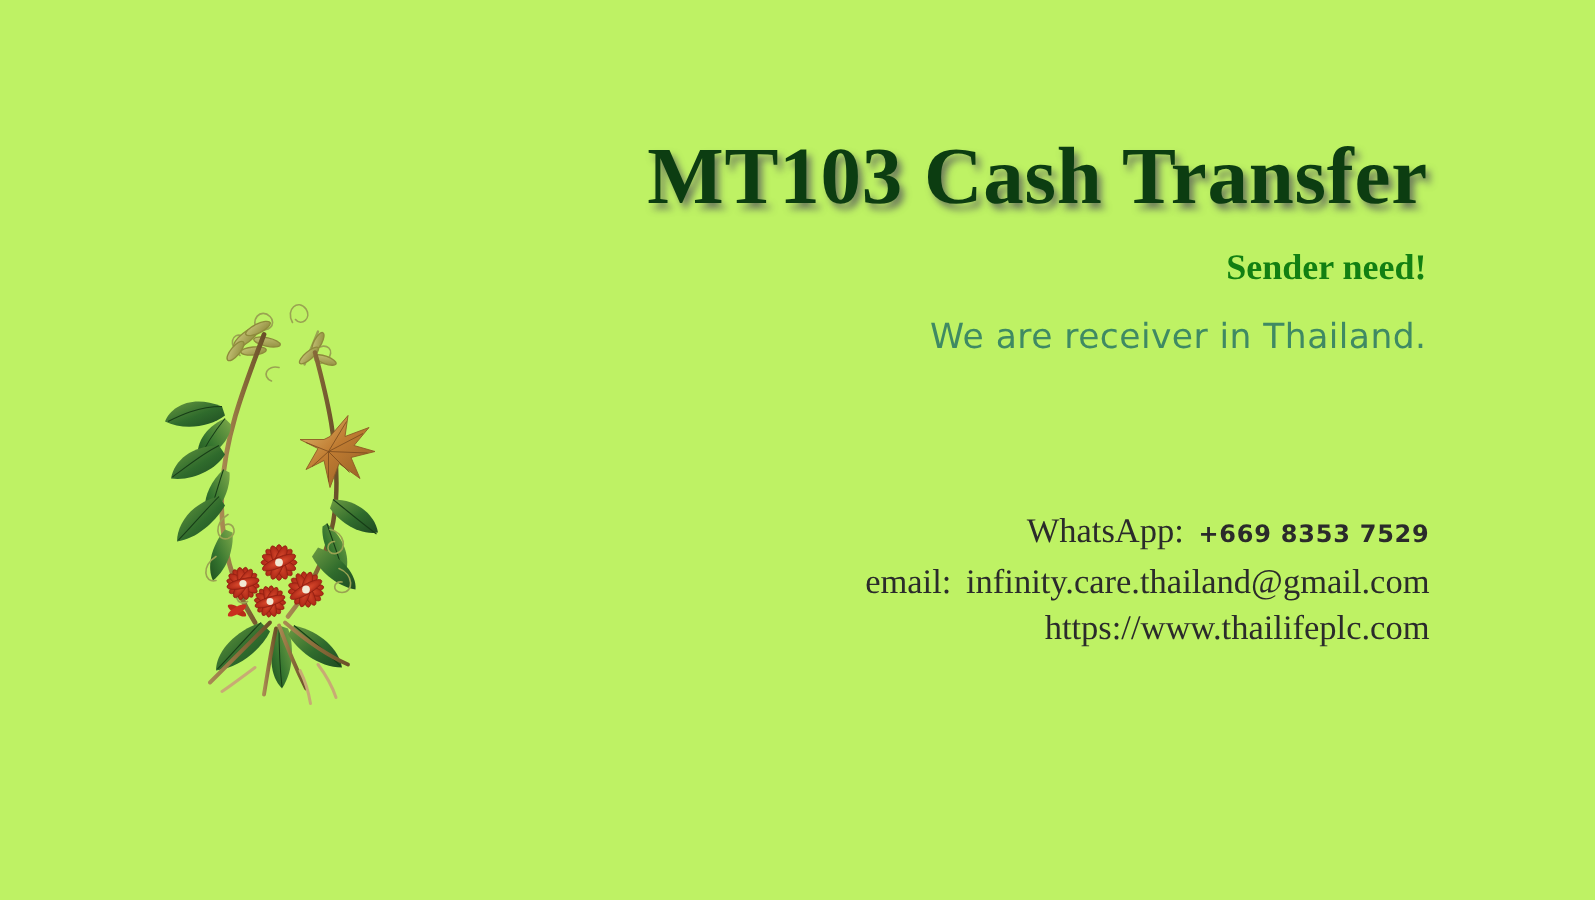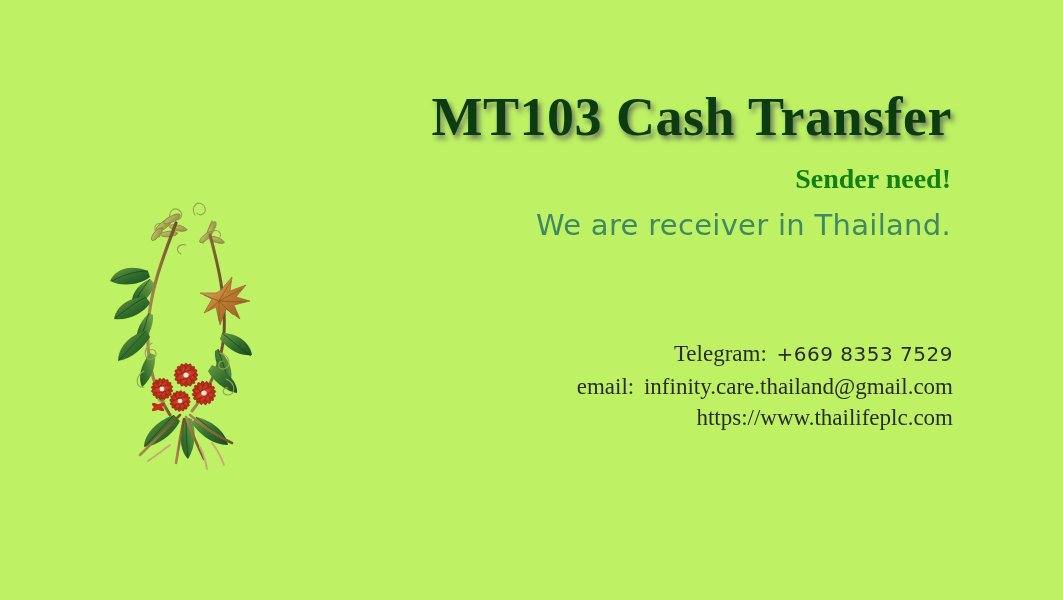--- a/index.html
+++ b/index.html
@@ -47,32 +47,32 @@
     color: #0c3d11;
     text-shadow: 3px 4px 5px rgba(90,95,90,0.78);
     margin: 0;
     text-align: right;
     padding-right: 1px;
   }
 
   #sub-title {
     font-family: "Liberation Serif", serif;
     font-weight: bold;
-    font-size: 28px;
+    font-size: 24px;
     line-height: 46px;
     color: #128012;
     margin: 8px 0 0 0;
     text-align: right;
     padding-right: 2px;
   }
 
   #tagline {
     font-family: "DejaVu Sans", sans-serif;
     font-weight: normal;
-    font-size: 29px;
+    font-size: 23px;
     line-height: 34px;
     letter-spacing: 0.3px;
     color: #3f8a63;
     margin: 6px 0 0 0;
     text-align: right;
     padding-right: 2px;
   }
 
   #contact-block {
     margin-top: 96px;
@@ -82,22 +82,22 @@
     font-family: "Liberation Serif", serif;
     font-size: 23px;
     line-height: 31.5px;
     color: #2b2b2b;
     white-space: nowrap;
   }
   .contact-label { font-family: "Liberation Serif", serif; }
   .contact-value { font-family: "Liberation Serif", serif; }
   .contact-line.phone .contact-value {
     font-family: "DejaVu Sans", sans-serif;
-    font-weight: normal;
-    font-size: 20px;
+    font-weight: bold;
+    font-size: 16px;
     letter-spacing: 0.5px;
   }
 </style>
 </head>
 <body>
 
 <div id="canvas">
 
   <div id="floral-graphic">
     <svg viewBox="0 0 160 280" xmlns="http://www.w3.org/2000/svg" aria-hidden="true">
@@ -286,21 +286,21 @@
 
     <h1 id="main-title">MT103 Cash Transfer</h1>
 
     <h2 id="sub-title">Sender need!</h2>
 
     <p id="tagline">We are receiver in Thailand.</p>
 
     <div id="contact-block">
 
       <div class="contact-line phone">
-        <span class="contact-label" style="margin-right: 4px;">Telegram:</span>
+        <span class="contact-label" style="margin-right: 4px;">WhatsApp:</span>
         <span class="contact-value">+669 8353 7529</span>
       </div>
 
 
 
       <div class="contact-line">
         <span class="contact-label" style="margin-right: 4px;">email:</span>
         <span class="contact-value">infinity.care.thailand@gmail.com</span>
       </div>
 

